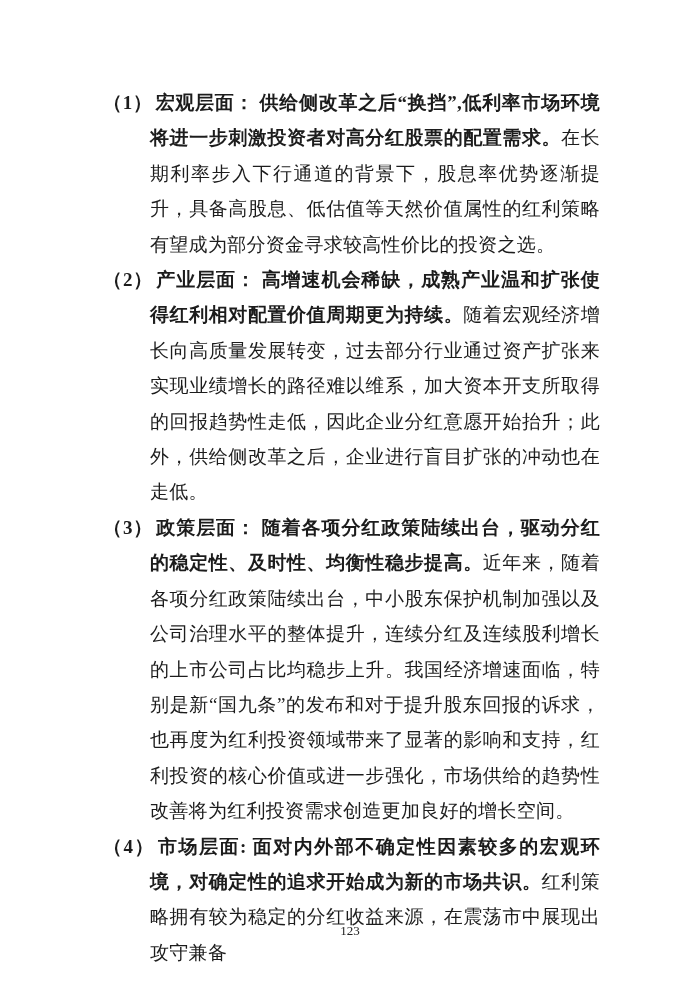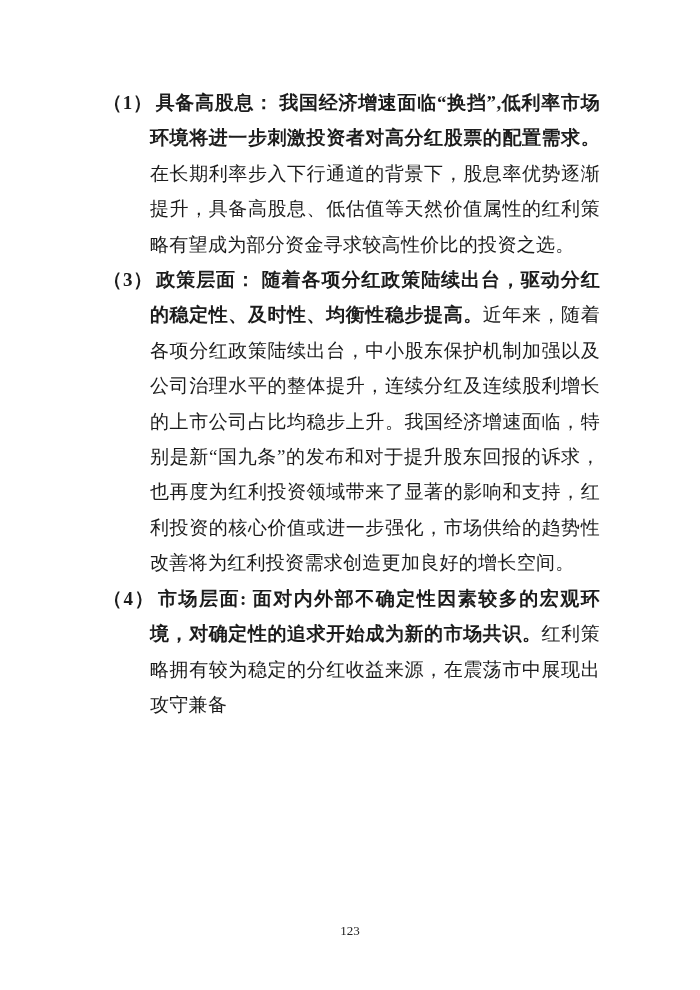--- a/index.html
+++ b/index.html
@@ -56,23 +56,26 @@
     color: #222222;
   }
 </style>
 </head>
 <body>
 
 <div class="page">
   <div class="content">
 
     <div class="para">
-      <span class="marker">（1）</span><span class="lead">具备高股息： 我国经济增速面临“换挡”,低利率市场环境将进一步刺激投资者对高分红股票的配置需求。</span><span class="body-text">在长期利率步入下行通道的背景下，股息率优势逐渐提升，具备高股息、低估值等天然价值属性的红利策略有望成为部分资金寻求较高性价比的投资之选。</span>
+      <span class="marker">（1）</span><span class="lead">宏观层面： 供给侧改革之后“换挡”,低利率市场环境将进一步刺激投资者对高分红股票的配置需求。</span><span class="body-text">在长期利率步入下行通道的背景下，股息率优势逐渐提升，具备高股息、低估值等天然价值属性的红利策略有望成为部分资金寻求较高性价比的投资之选。</span>
     </div>
 
+    <div class="para">
+      <span class="marker">（2）</span><span class="lead">产业层面： 高增速机会稀缺，成熟产业温和扩张使得红利相对配置价值周期更为持续。</span><span class="body-text">随着宏观经济增长向高质量发展转变，过去部分行业通过资产扩张来实现业绩增长的路径难以维系，加大资本开支所取得的回报趋势性走低，因此企业分红意愿开始抬升；此外，供给侧改革之后，企业进行盲目扩张的冲动也在走低。</span>
+    </div>
 
     <div class="para">
       <span class="marker">（3）</span><span class="lead">政策层面： 随着各项分红政策陆续出台，驱动分红的稳定性、及时性、均衡性稳步提高。</span><span class="body-text">近年来，随着各项分红政策陆续出台，中小股东保护机制加强以及公司治理水平的整体提升，连续分红及连续股利增长的上市公司占比均稳步上升。我国经济增速面临，特别是新“国九条”的发布和对于提升股东回报的诉求，也再度为红利投资领域带来了显著的影响和支持，红利投资的核心价值或进一步强化，市场供给的趋势性改善将为红利投资需求创造更加良好的增长空间。</span>
     </div>
 
     <div class="para">
       <span class="marker">（4）</span><span class="lead">市场层面: 面对内外部不确定性因素较多的宏观环境，对确定性的追求开始成为新的市场共识。</span><span class="body-text">红利策略拥有较为稳定的分红收益来源，在震荡市中展现出攻守兼备</span>
     </div>
 
   </div>

